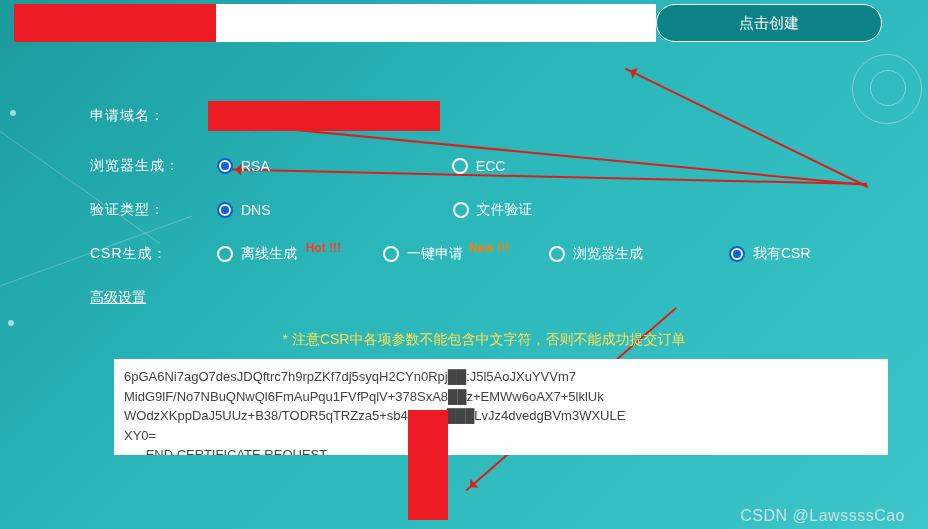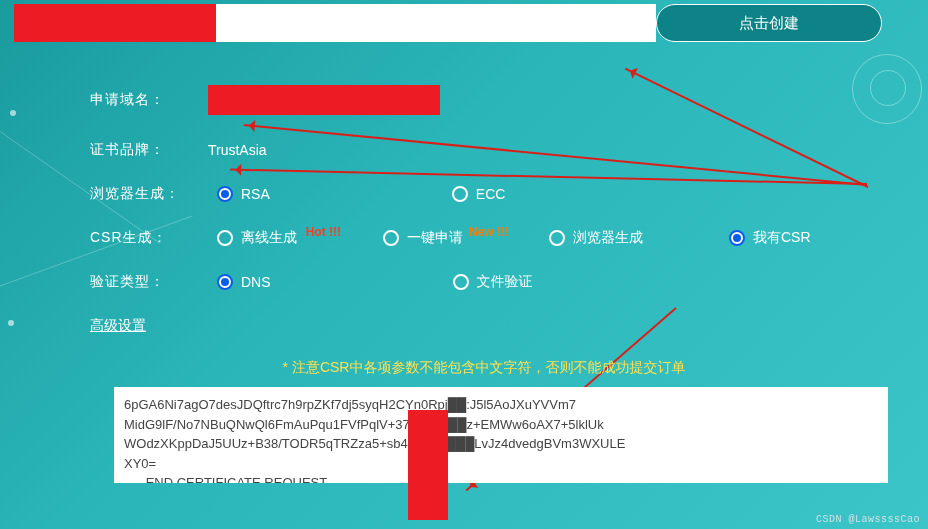--- a/index.html
+++ b/index.html
@@ -16,21 +16,21 @@
   .d1{top:110px;left:10px;} .d2{top:320px;left:8px;}
   .ring{position:absolute;border:1px solid rgba(255,255,255,0.35);border-radius:50%;}
   .r1{width:36px;height:36px;top:70px;right:22px;}
   .r2{width:70px;height:70px;top:54px;right:6px;}
 
   .topbar { position:absolute; top:10px; left:14px; right:46px; height:26px; display:flex; align-items:center; }
   .redact-top { width:202px; height:38px; background:#ed1c24; }
   .search-field { flex:1; height:38px; background:#fff; border-radius:0; }
   .create-btn { width:226px; height:38px; background:#0d8287; border:1px solid #fff; border-radius:19px; margin-left:0; display:flex; align-items:center; justify-content:center; color:#fff; font-size:15px; cursor:pointer; }
 
-  .form { position:absolute; top:85px; left:90px; right:50px; }
+  .form { position:absolute; top:101px; left:90px; right:50px; }
   .row { display:flex; align-items:center; margin-bottom:26px; }
   .row .label { width:118px; color:#fff; letter-spacing:1px; }
   .redact-domain { width:232px; height:30px; background:#ed1c24; }
   .value { color:#fff; }
 
   .radio-group { display:flex; align-items:center; gap:16px;padding-left:9px; }
   .radio { display:flex; align-items:center; cursor:pointer; position:relative; }
   .radio .circle { width:16px; height:16px; border:2px solid #fff; border-radius:50%; margin-right:8px; display:flex; align-items:center; justify-content:center; background:transparent; }
   .radio.selected .circle::after { content:""; width:8px; height:8px; border-radius:50%; background:#0a5ee6; }
   .radio.selected .circle { border-color:#0a5ee6; background:#fff; }
@@ -39,21 +39,21 @@
   .gap-md { width:54px; }
   .hot { position:absolute; top:-4px; right:-44px; color:#ff3b1f; font-size:12px; font-weight:bold; }
   .new { position:absolute; top:-4px; right:-46px; color:#ff7a00; font-size:12px; font-weight:bold; }
 
   .advanced { text-decoration:underline; cursor:pointer; color:#fff; }
   .warning { color:#ffe14d; margin-top:18px; margin-bottom:10px;text-align:center; }
 
   .csr-box { width:774px; height:96px; background:#fff; color:#444; font-size:13px; padding:8px 10px; border:none; resize:none; font-family:inherit; line-height:1.5; overflow-y:scroll;margin-left:24px; }
   .csr-redact { position:absolute; width:40px; height:110px; background:#ed1c24; left:408px; top:410px; }
 
-  .watermark { position:absolute; bottom:4px; right:8px; color:rgba(230,230,230,0.85); font-size:10px; letter-spacing:0.5px; pointer-events:none;font-family:Liberation Mono, monospace; }
+  .watermark { position:absolute; bottom:4px; right:23px; color:rgba(230,230,230,0.85); font-size:16px; letter-spacing:0.5px; pointer-events:none; }
 
   .arrow{position:absolute;height:2px;background:#d8201a;transform-origin:left center;}
   .arrow::after{content:"";position:absolute;right:-1px;top:-5px;border:6px solid transparent;border-left-color:#d8201a;}
 </style>
 </head>
 <body>
 
 <div class="deco-line l1"></div>
 <div class="deco-line l2"></div>
 <div class="dot d1"></div>
@@ -74,36 +74,47 @@
   </div>
 </div>
 
 <div class="form">
 
   <div class="row">
     <div class="label">申请域名：</div>
     <div class="redact-domain"></div>
   </div>
 
-  <div class="row">
-    <div class="label">证书品牌：</div>
-    <div class="value">TrustAsia</div>
-  </div>
 
   <div class="row">
     <div class="label">浏览器生成：</div>
     <div class="radio-group">
       <div class="radio selected">
         <span class="circle"></span>
         <span class="rtext">RSA</span>
       </div>
       <div class="gap-lg"></div>
       <div class="radio">
         <span class="circle"></span>
         <span class="rtext">ECC</span>
+      </div>
+    </div>
+  </div>
+
+  <div class="row">
+    <div class="label">验证类型：</div>
+    <div class="radio-group">
+      <div class="radio selected">
+        <span class="circle"></span>
+        <span class="rtext">DNS</span>
+      </div>
+      <div class="gap-lg"></div>
+      <div class="radio">
+        <span class="circle"></span>
+        <span class="rtext">文件验证</span>
       </div>
     </div>
   </div>
 
   <div class="row">
     <div class="label">CSR生成：</div>
     <div class="radio-group">
       <div class="radio">
         <span class="circle"></span>
         <span class="rtext">离线生成</span>
@@ -121,35 +132,20 @@
         <span class="rtext">浏览器生成</span>
       </div>
       <div class="gap-md"></div>
       <div class="radio selected">
         <span class="circle"></span>
         <span class="rtext">我有CSR</span>
       </div>
     </div>
   </div>
 
-  <div class="row">
-    <div class="label">验证类型：</div>
-    <div class="radio-group">
-      <div class="radio selected">
-        <span class="circle"></span>
-        <span class="rtext">DNS</span>
-      </div>
-      <div class="gap-lg"></div>
-      <div class="radio">
-        <span class="circle"></span>
-        <span class="rtext">文件验证</span>
-      </div>
-    </div>
-  </div>
-
   <div class="row" style="margin-bottom:24px;">
     <span class="advanced">高级设置</span>
   </div>
 
   <div class="warning">* 注意CSR中各项参数不能包含中文字符，否则不能成功提交订单</div>
 
   <textarea class="csr-box" style="">6pGA6Ni7agO7desJDQftrc7h9rpZKf7dj5syqH2CYn0Rpj██:J5l5AoJXuYVVm7
 MidG9lF/No7NBuQNwQl6FmAuPqu1FVfPqlV+378SxA8██z+EMWw6oAX7+5lklUk
 WOdzXKppDaJ5UUz+B38/TODR5qTRZza5+sb40FYF1███LvJz4dvedgBVm3WXULE
 XY0=

